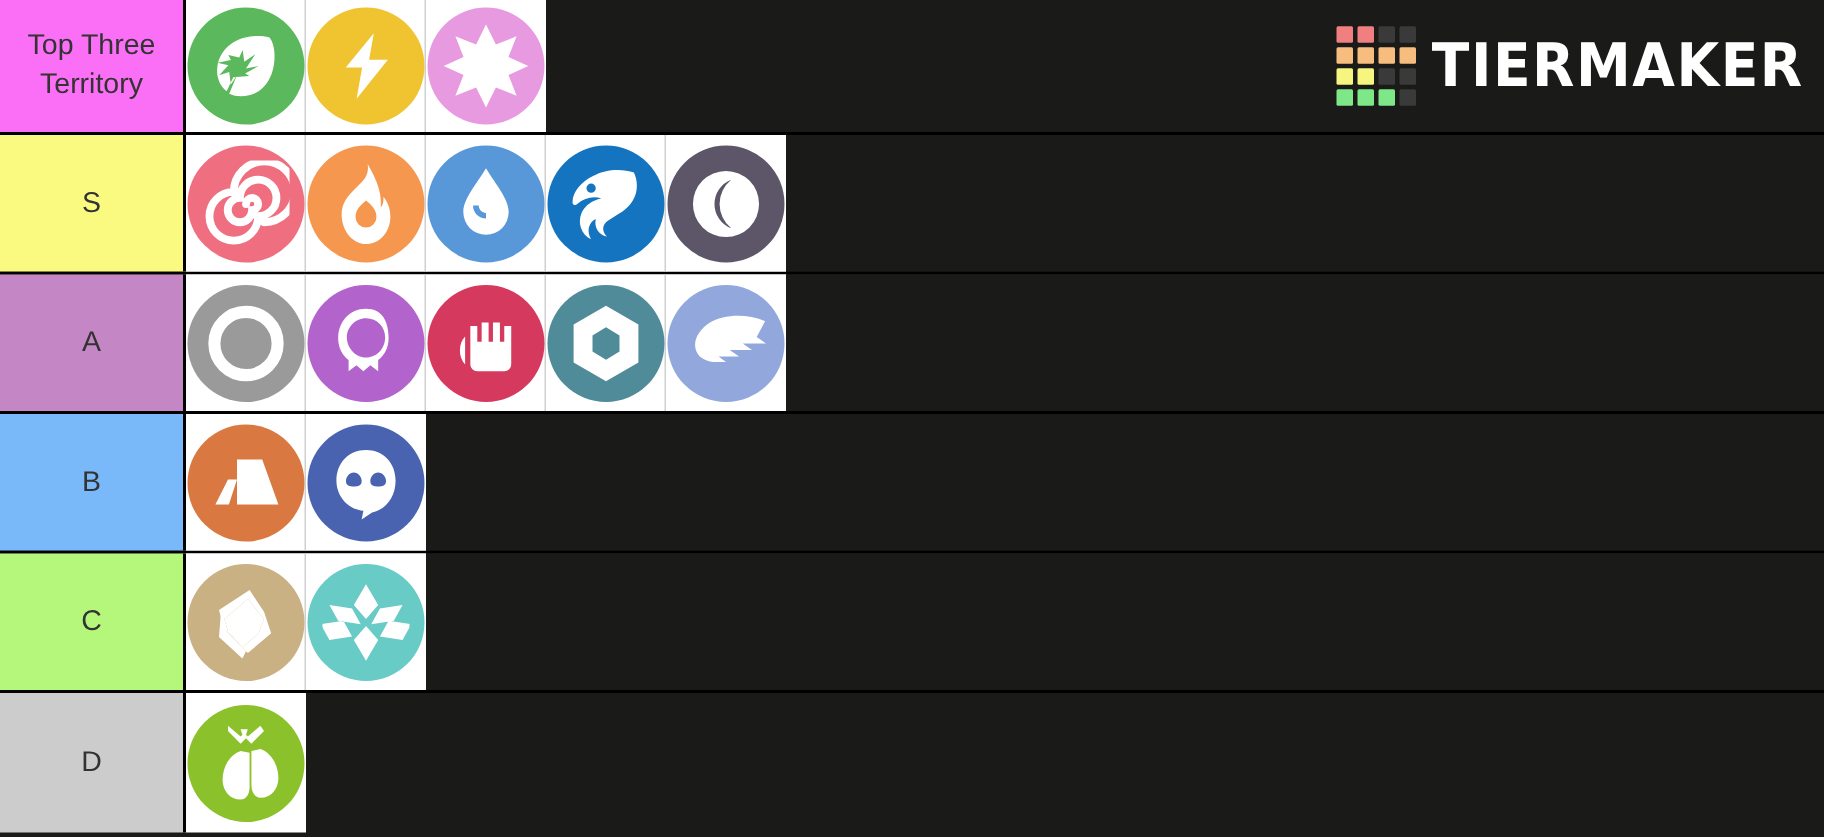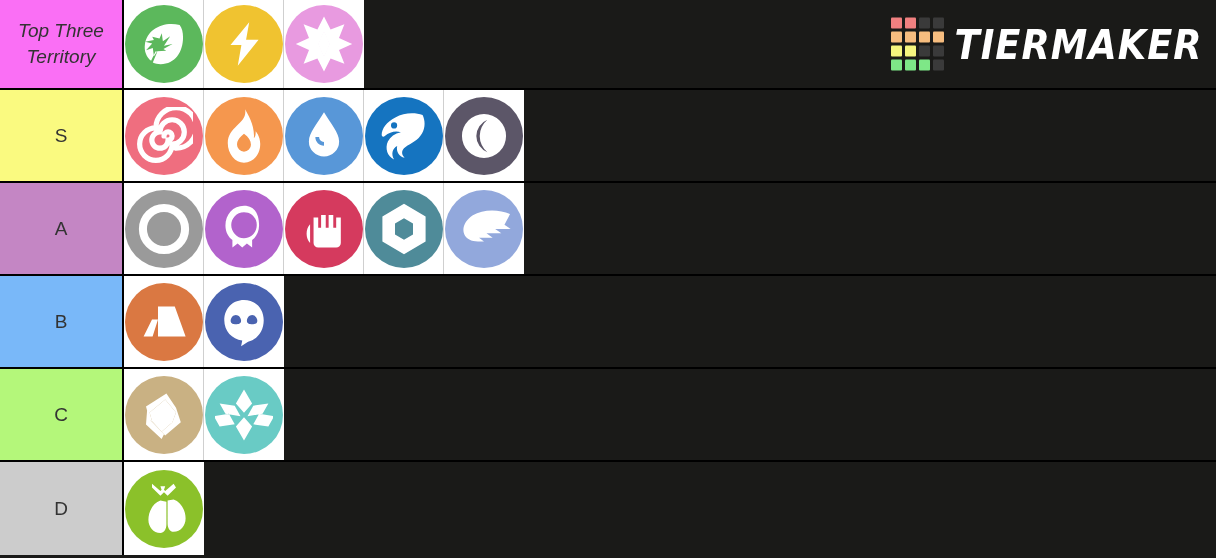--- a/index.html
+++ b/index.html
@@ -24,21 +24,20 @@
 
   
   .header-row {
     height: 88px;
     display: flex;
     align-items: stretch;
     border-bottom: 2px solid #000;
     background: #1a1a18;
     position: relative;
     flex: 0 0 88px;
-    font-style: italic;
   }
   .header-label {
     width: 124px;
     flex: 0 0 124px;
     display: flex;
     align-items: center;
     justify-content: center;
     text-align: center;
     font-size: 15px;
     line-height: 1.35;

